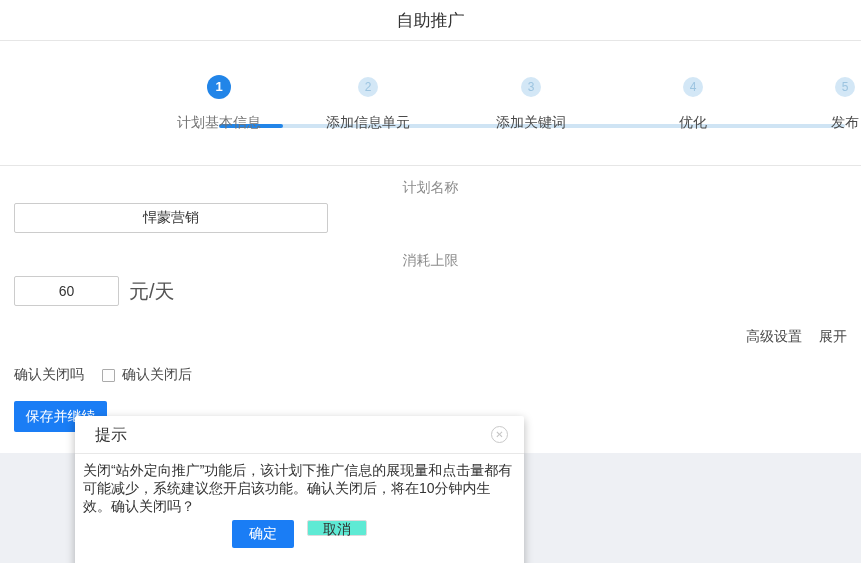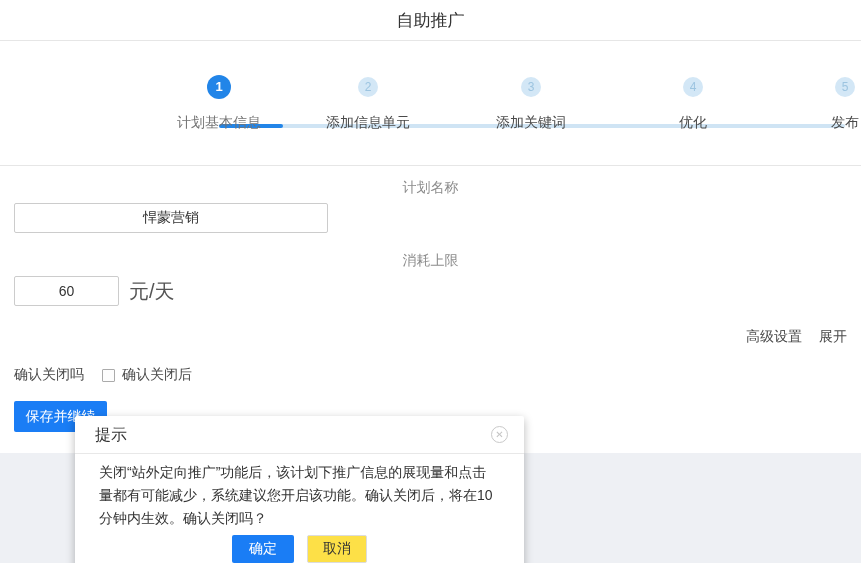--- a/index.html
+++ b/index.html
@@ -93,28 +93,28 @@
     border-bottom:1px solid #e8e8e8; position:relative;
   }
   .modal-title { font-size:16px; color:#333; }
   .modal-close {
     position:absolute; right:16px; top:10px; width:17px; height:17px;
     border:1px solid #c9c9c9; border-radius:50%; color:#c4c4c4;
     font-size:10px; line-height:15px; text-align:center; cursor:pointer;
     user-select:none;
   }
   .modal-body {
-    padding:7px 24px 0; font-size:14px; color:#333; line-height:23px;
+    padding:7px 8px 0; font-size:14px; color:#333; line-height:18px;
   }
   .modal-footer {
     display:flex; justify-content:center; gap:13px; margin-top:5px;
   }
   .confirm-button { width:62px; height:28px; }
   .cancel-button {
-    width:60px; height:28px; background:#fde047; border:1px solid #dcdcdc;
+    width:60px; height:16px; background:#5eead4; border:1px solid #dcdcdc;
     color:#333;
   }
 </style>
 </head>
 <body>
 
 <div class="page-header">
   <div class="page-title">自助推广</div>
 </div>
 <div class="hr"></div>

